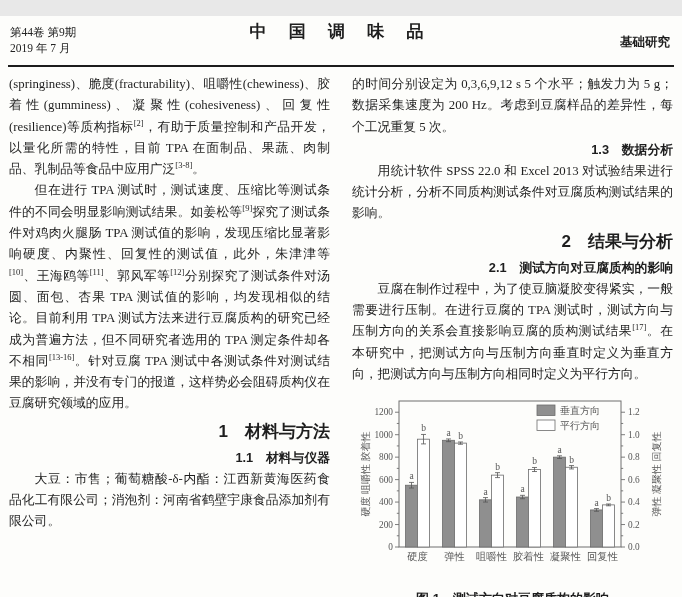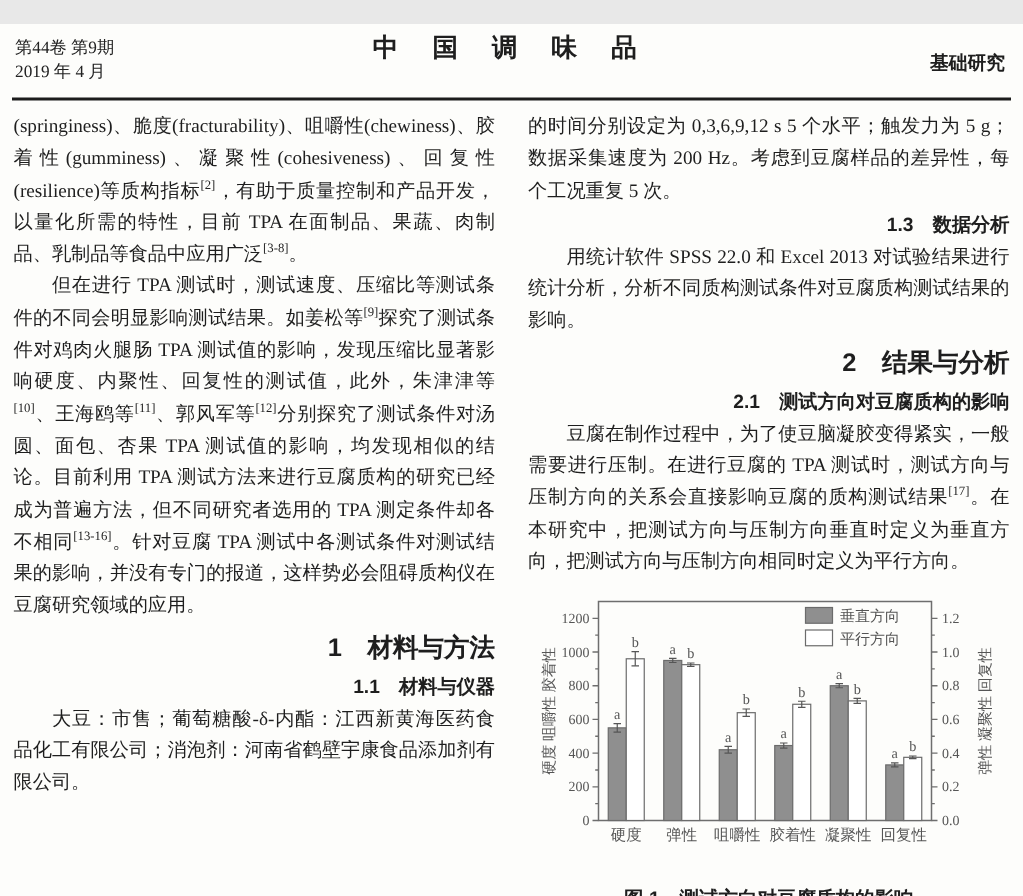--- a/index.html
+++ b/index.html
@@ -5,21 +5,21 @@
   html,body{margin:0;padding:0;background:#e8e8e8;}
   .page{
     position:relative;width:682px;height:597px;margin:16px auto;
     background:#fdfdfb;color:#1e1e1e;overflow:hidden;
     font-family:"Liberation Serif","DejaVu Serif",serif;
   }
   
   .header{position:relative;height:46px;}
   .hdr-left{position:absolute;left:10px;top:8px;font-size:11.5px;line-height:16px;color:#222;}
   .hdr-center{position:absolute;left:0;right:0;top:4px;text-align:center;}
-  .hdr-title{font-family:Liberation Sans, sans-serif;font-weight:bold;font-size:17px;letter-spacing:9px;}
+  .hdr-title{font-family:Liberation Serif, serif;font-weight:bold;font-size:17px;letter-spacing:9px;}
   .hdr-sub{font-weight:bold;font-size:12.5px;margin-top:1px;}
   .hdr-right{position:absolute;right:12px;top:18px;font-family:"Liberation Sans","DejaVu Sans",sans-serif;font-weight:bold;font-size:12.5px;}
   .rule{border:0;border-top:2px solid #1c1c1c;margin:3px 8px 0 8px;}
   
   .columns{display:flex;gap:22px;padding:7px 9px 0 9px;}
   .col{width:321px;font-size:12.8px;line-height:21.3px;text-align:justify;}
   .para{margin:0;}
   .para.ind{text-indent:2em;}
   .para sup{font-size:8.5px;line-height:0;}
   .h-major{font-family:"Liberation Sans","DejaVu Sans",sans-serif;font-weight:bold;font-size:17px;line-height:20px;margin:7px 0 5px 0;text-align:right;}
@@ -30,21 +30,21 @@
   .cap-en{text-align:center;font-weight:bold;font-size:12.3px;line-height:16px;margin-top:3px;}
 </style>
 </head>
 <body>
 
 <div class="page">
 
   <div class="header">
     <div class="hdr-left">
       <div>第44卷 第9期</div>
-      <div>2019 年 4 月</div>
+      <div>2019 年 7 月</div>
     </div>
     <div class="hdr-center">
       <div class="hdr-title">中 国 调 味 品</div>
     </div>
     <div class="hdr-right">基础研究</div>
   </div>
   <hr class="rule">
 
   <div class="columns">
     <div class="col" id="col-left">

